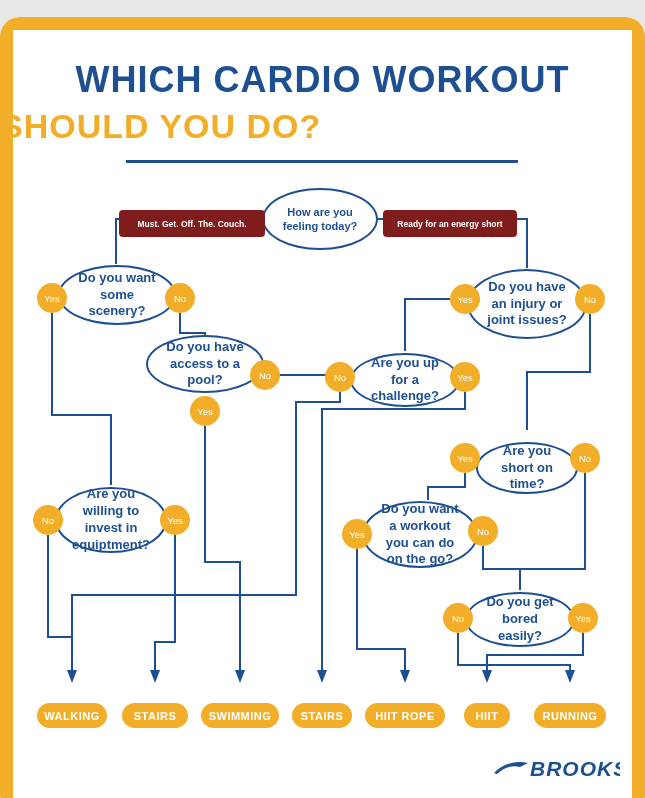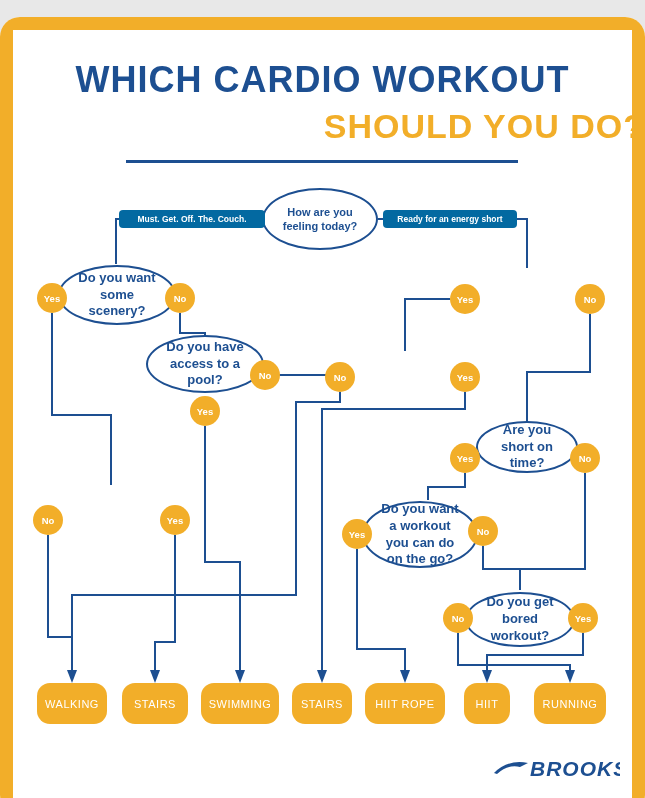--- a/index.html
+++ b/index.html
@@ -3,62 +3,62 @@
 <meta charset="utf-8">
 <style>
   html,body{margin:0;padding:0;background:#e8e8e8;}
   .poster{
     position:relative;width:645px;height:798px;background:#ffffff;
     font-family:"Liberation Sans",sans-serif;overflow:hidden;margin:17px auto;border-radius:20px;
   }
   .frame{position:absolute;inset:0;border:13px solid #f2ae29;pointer-events:none;z-index:50;}
   .title1{position:absolute;top:42px;left:0;width:645px;text-align:center;
     font-size:36px;font-weight:bold;color:#1d4f91;letter-spacing:1px;z-index:2;}
-  .title2{position:absolute;top:90px;left:0;width:645px;text-align:right;
+  .title2{position:absolute;top:90px;left:0;width:645px;text-align:left;
     font-size:34px;font-weight:bold;color:#f2ae29;letter-spacing:1px;z-index:2;}
   .divider{position:absolute;top:143px;left:126px;width:392px;height:3px;background:#1d4f91;z-index:2;}
   svg.lines{position:absolute;top:0;left:0;z-index:1;}
   .node{
     position:absolute;background:#fff;border:2.5px solid #1d4f91;border-radius:50%;
     display:flex;align-items:center;justify-content:center;text-align:center;
     color:#1d4f91;font-weight:bold;font-size:13px;line-height:1.3;
     box-sizing:border-box;padding:4px 12px;z-index:3;
   }
   .n-start{left:262px;top:171px;width:116px;height:62px;font-size:11px;}
   .n-scenery{left:58px;top:248px;width:118px;height:60px;}
   .n-injury{left:467px;top:252px;width:120px;height:70px;}
   .n-pool{left:146px;top:318px;width:118px;height:58px;}
   .n-challenge{left:350px;top:336px;width:110px;height:54px;}
-  .n-short{left:476px;top:404px;width:102px;height:52px;}
+  .n-short{left:476px;top:425px;width:102px;height:52px;}
   .n-equipment{left:55px;top:470px;width:112px;height:66px;}
   .n-onthego{left:362px;top:484px;width:116px;height:67px;}
   .n-bored{left:465px;top:575px;width:110px;height:55px;}
   .badge{
     position:absolute;width:30px;height:30px;border-radius:50%;background:#f2ae29;
-    color:#fff;font-weight:bold;font-size:9.5px;display:flex;align-items:center;
+    color:#fff;font-weight:normal;font-size:9.5px;display:flex;align-items:center;
     justify-content:center;z-index:4;
   }
   .b-scenery-yes{left:37px;top:266px;}   .b-scenery-no{left:165px;top:266px;}
   .b-injury-yes{left:450px;top:267px;}   .b-injury-no{left:575px;top:267px;}
   .b-pool-no{left:250px;top:343px;}      .b-pool-yes{left:190px;top:379px;}
   .b-challenge-no{left:325px;top:345px;} .b-challenge-yes{left:450px;top:345px;}
   .b-short-yes{left:450px;top:426px;}    .b-short-no{left:570px;top:426px;}
   .b-equipment-no{left:33px;top:488px;}  .b-equipment-yes{left:160px;top:488px;}
   .b-onthego-yes{left:342px;top:502px;}  .b-onthego-no{left:468px;top:499px;}
   .b-bored-no{left:443px;top:586px;}     .b-bored-yes{left:568px;top:586px;}
   .tag{
-    position:absolute;height:18px;border-radius:4px;background:#0369a1;color:#fff;
+    position:absolute;height:27px;border-radius:4px;background:#7f1d1d;color:#fff;
     font-weight:bold;font-size:8.5px;display:flex;align-items:center;justify-content:center;
     padding:0 8px;z-index:4;white-space:nowrap;box-sizing:border-box;
   }
   .tag-left{left:119px;top:193px;width:146px;}
   .tag-right{left:383px;top:193px;width:134px;}
   .pill{
-    position:absolute;top:666px;height:41px;border-radius:13px;background:#f2ae29;
-    color:#fff;font-weight:normal;font-size:11px;letter-spacing:0.5px;
+    position:absolute;top:686px;height:25px;border-radius:13px;background:#f2ae29;
+    color:#fff;font-weight:bold;font-size:11px;letter-spacing:0.5px;
     display:flex;align-items:center;justify-content:center;z-index:3;white-space:nowrap;
   }
   .r-walking{left:37px;width:70px;}   .r-cycling{left:122px;width:66px;}
   .r-swimming{left:201px;width:78px;} .r-stairs{left:292px;width:60px;}
   .r-jumprope{left:365px;width:80px;} .r-hiit{left:464px;width:46px;}
   .r-running{left:534px;width:72px;}
   .logo{position:absolute;left:492px;top:736px;z-index:4;}
 </style>
 </head>
 <body>
@@ -106,49 +106,58 @@
   </div>
   <div class="tag tag-left">Must. Get. Off. The. Couch.</div>
   <div class="tag tag-right">Ready for an energy short</div>
 
   <div class="node n-scenery">
     <span>Do you want some scenery?</span>
   </div>
   <div class="badge b-scenery-yes">Yes</div>
   <div class="badge b-scenery-no">No</div>
 
+  <div class="node n-injury">
+    <span>Do you have an injury or joint issues?</span>
+  </div>
   <div class="badge b-injury-yes">Yes</div>
   <div class="badge b-injury-no">No</div>
 
   <div class="node n-pool">
     <span>Do you have access to a pool?</span>
   </div>
   <div class="badge b-pool-no">No</div>
   <div class="badge b-pool-yes">Yes</div>
 
+  <div class="node n-challenge">
+    <span>Are you up for a challenge?</span>
+  </div>
   <div class="badge b-challenge-no">No</div>
   <div class="badge b-challenge-yes">Yes</div>
 
   <div class="node n-short">
     <span>Are you short on time?</span>
   </div>
   <div class="badge b-short-yes">Yes</div>
   <div class="badge b-short-no">No</div>
 
+  <div class="node n-equipment">
+    <span>Are you willing to invest in equiptment?</span>
+  </div>
   <div class="badge b-equipment-no">No</div>
   <div class="badge b-equipment-yes">Yes</div>
 
   <div class="node n-onthego">
     <span>Do you want a workout you can do on the go?</span>
   </div>
   <div class="badge b-onthego-yes">Yes</div>
   <div class="badge b-onthego-no">No</div>
 
   <div class="node n-bored">
-    <span>Do you get bored workout?</span>
+    <span>Do you get bored easily?</span>
   </div>
   <div class="badge b-bored-no">No</div>
   <div class="badge b-bored-yes">Yes</div>
 
   <div class="pill r-walking">WALKING</div>
   <div class="pill r-cycling">STAIRS</div>
   <div class="pill r-swimming">SWIMMING</div>
   <div class="pill r-stairs">STAIRS</div>
   <div class="pill r-jumprope">HIIT ROPE</div>
   <div class="pill r-hiit">HIIT</div>

